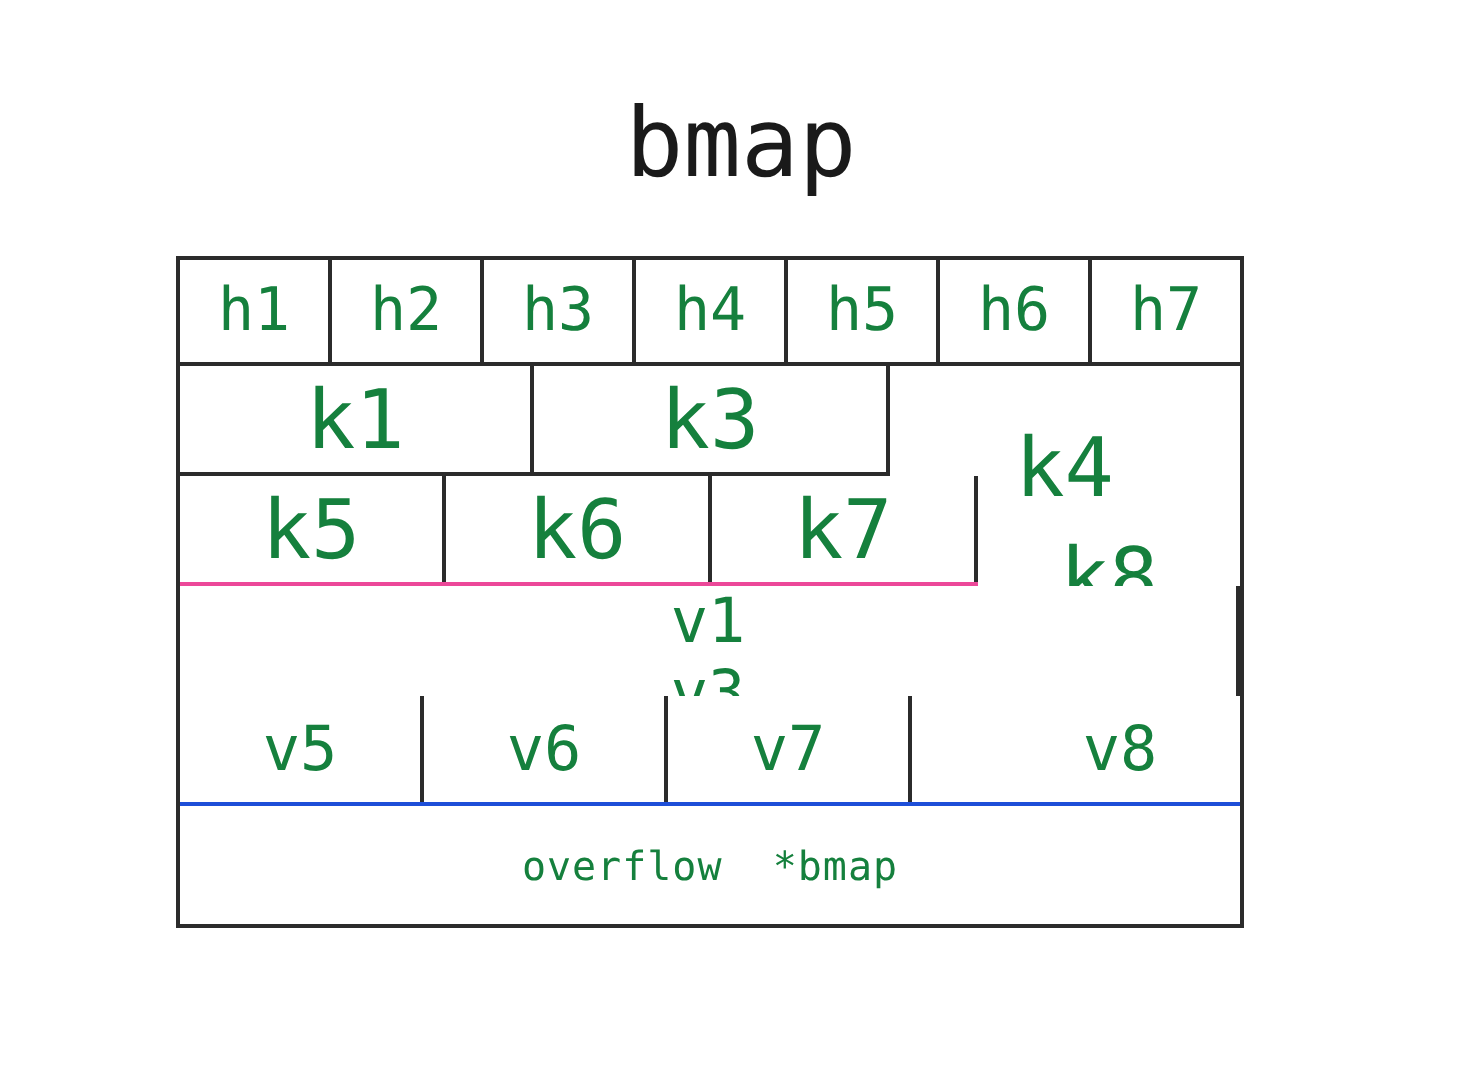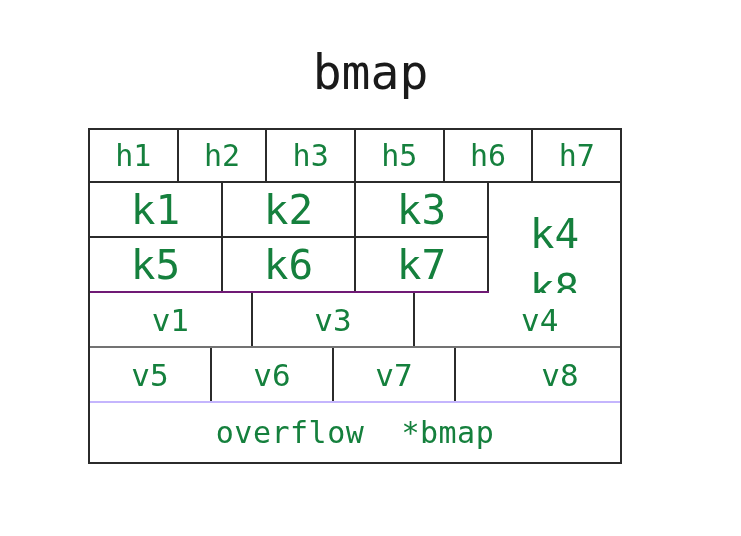--- a/index.html
+++ b/index.html
@@ -78,86 +78,87 @@
   }
 
   
   .row-keys {
     height: 55px;
   }
   .row-keys.row-keys-first {
     border-bottom: 2px solid #2b2b2b;
   }
   .row-keys.row-keys-last {
-    border-bottom: 2px solid #701a75;
+    border-bottom: 2px solid #ec4899;
   }
   .row-keys .bmap-cell {
     flex: 1 1 0;
     height: 100%;
     font-size: 41px;
     border-right: 2px solid #2b2b2b;
   }
   .row-keys .bmap-cell:last-child {
     border-right: none;
     margin-top: 24px;
   }
 
   
   .row-values {
     height: 55px;
   }
   .row-values.row-values-first {
-    border-bottom: 2px solid #737373;
+    border-bottom: 6px solid #737373;
+    flex-direction: column;
   }
   .row-values.row-values-last {
-    border-bottom: 2px solid #c4b5fd;
+    border-bottom: 2px solid #1d4ed8;
   }
   .row-values .bmap-cell {
     flex: 1 1 0;
     height: 100%;
     font-size: 31px;
     border-right: 2px solid #2b2b2b;
   }
   .row-values .bmap-cell:last-child {
     border-right: none;
     margin-left: 44px;
   }
 
   
   .row-overflow {
     height: 59px;
   }
   .row-overflow .bmap-cell {
     flex: 1 1 0;
     height: 100%;
-    font-size: 30px;
+    font-size: 20px;
     letter-spacing: 0.5px;
   }
 </style>
 </head>
 <body>
 
 <div id="diagram-root">
 
   <div class="diagram-title">bmap</div>
 
   <div class="bmap-table">
 
     <div class="bmap-row row-tophash">
       <div class="bmap-cell">h1</div>
       <div class="bmap-cell">h2</div>
       <div class="bmap-cell">h3</div>
+      <div class="bmap-cell">h4</div>
       <div class="bmap-cell">h5</div>
       <div class="bmap-cell">h6</div>
       <div class="bmap-cell">h7</div>
     </div>
 
     <div class="bmap-row row-keys row-keys-first">
       <div class="bmap-cell">k1</div>
-      <div class="bmap-cell">k2</div>
       <div class="bmap-cell">k3</div>
       <div class="bmap-cell">k4</div>
     </div>
 
     <div class="bmap-row row-keys row-keys-last">
       <div class="bmap-cell">k5</div>
       <div class="bmap-cell">k6</div>
       <div class="bmap-cell">k7</div>
       <div class="bmap-cell">k8</div>
     </div>

